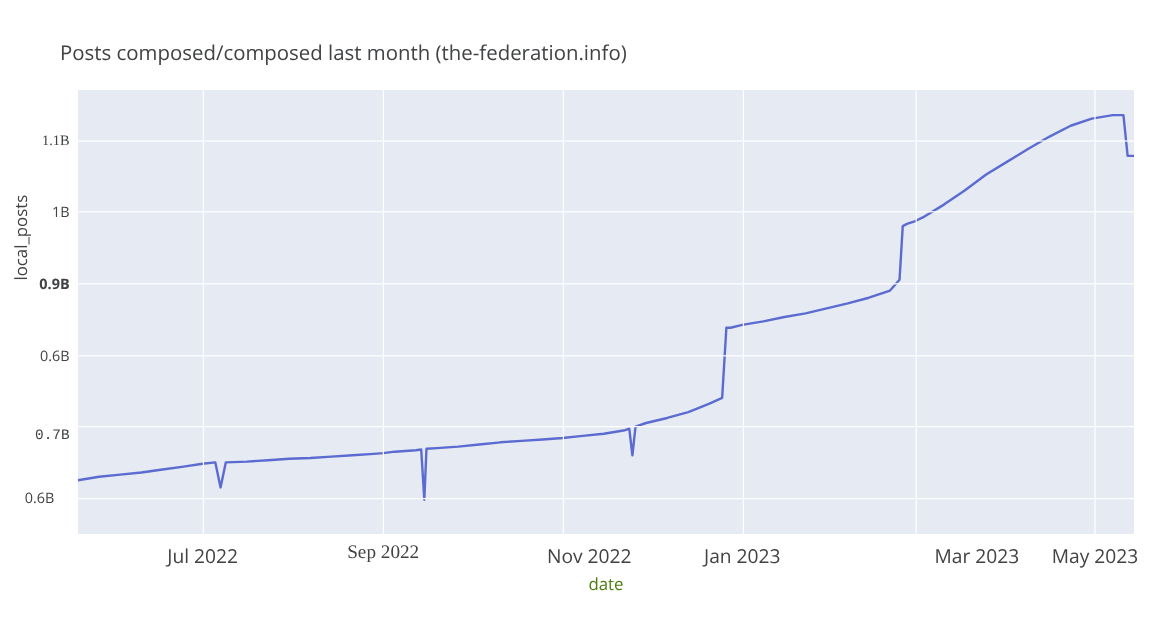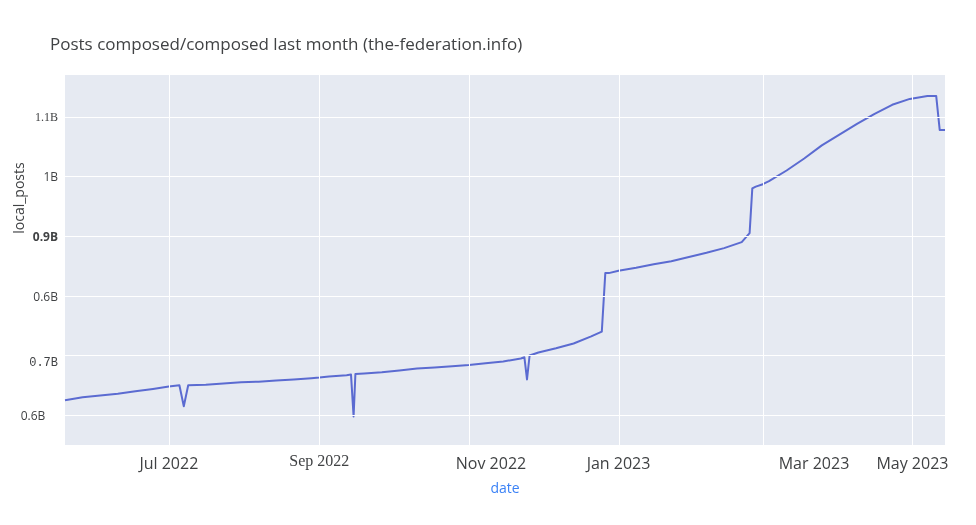--- a/index.html
+++ b/index.html
@@ -72,21 +72,21 @@
     font-size: 14px;
     color: #404244;
     transform: rotate(-90deg) translateX(50%);
     transform-origin: left center;
   }
   .x-label {
     position: absolute;
     left: 505px;
     top: 478px;
     font-size: 14px;
-    color: #3b82f6;
+    color: #4d7c0f;
     transform: translateX(-50%);
   }
   svg.line {
     position: absolute;
     left: 0;
     top: 0;
     width: 880px;
     height: 370px;
     overflow: visible;
   }

